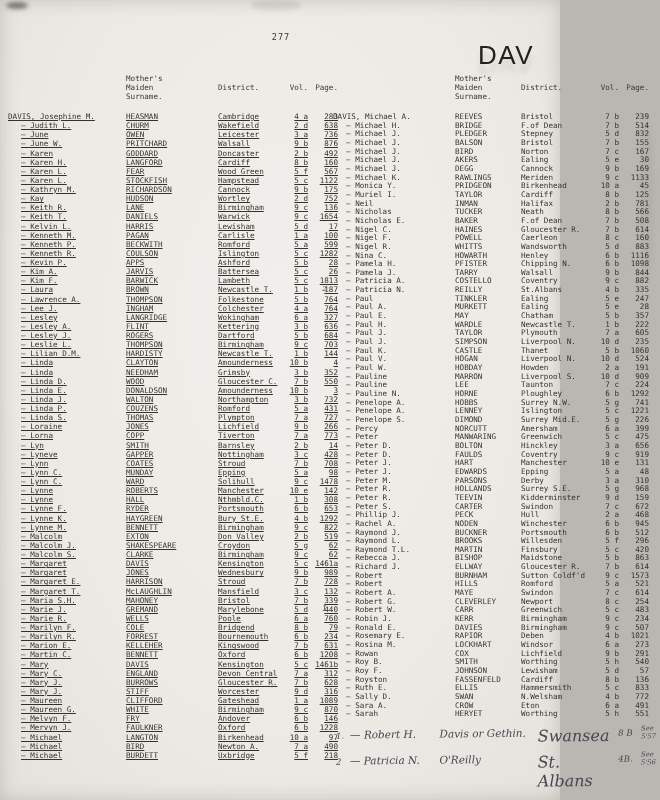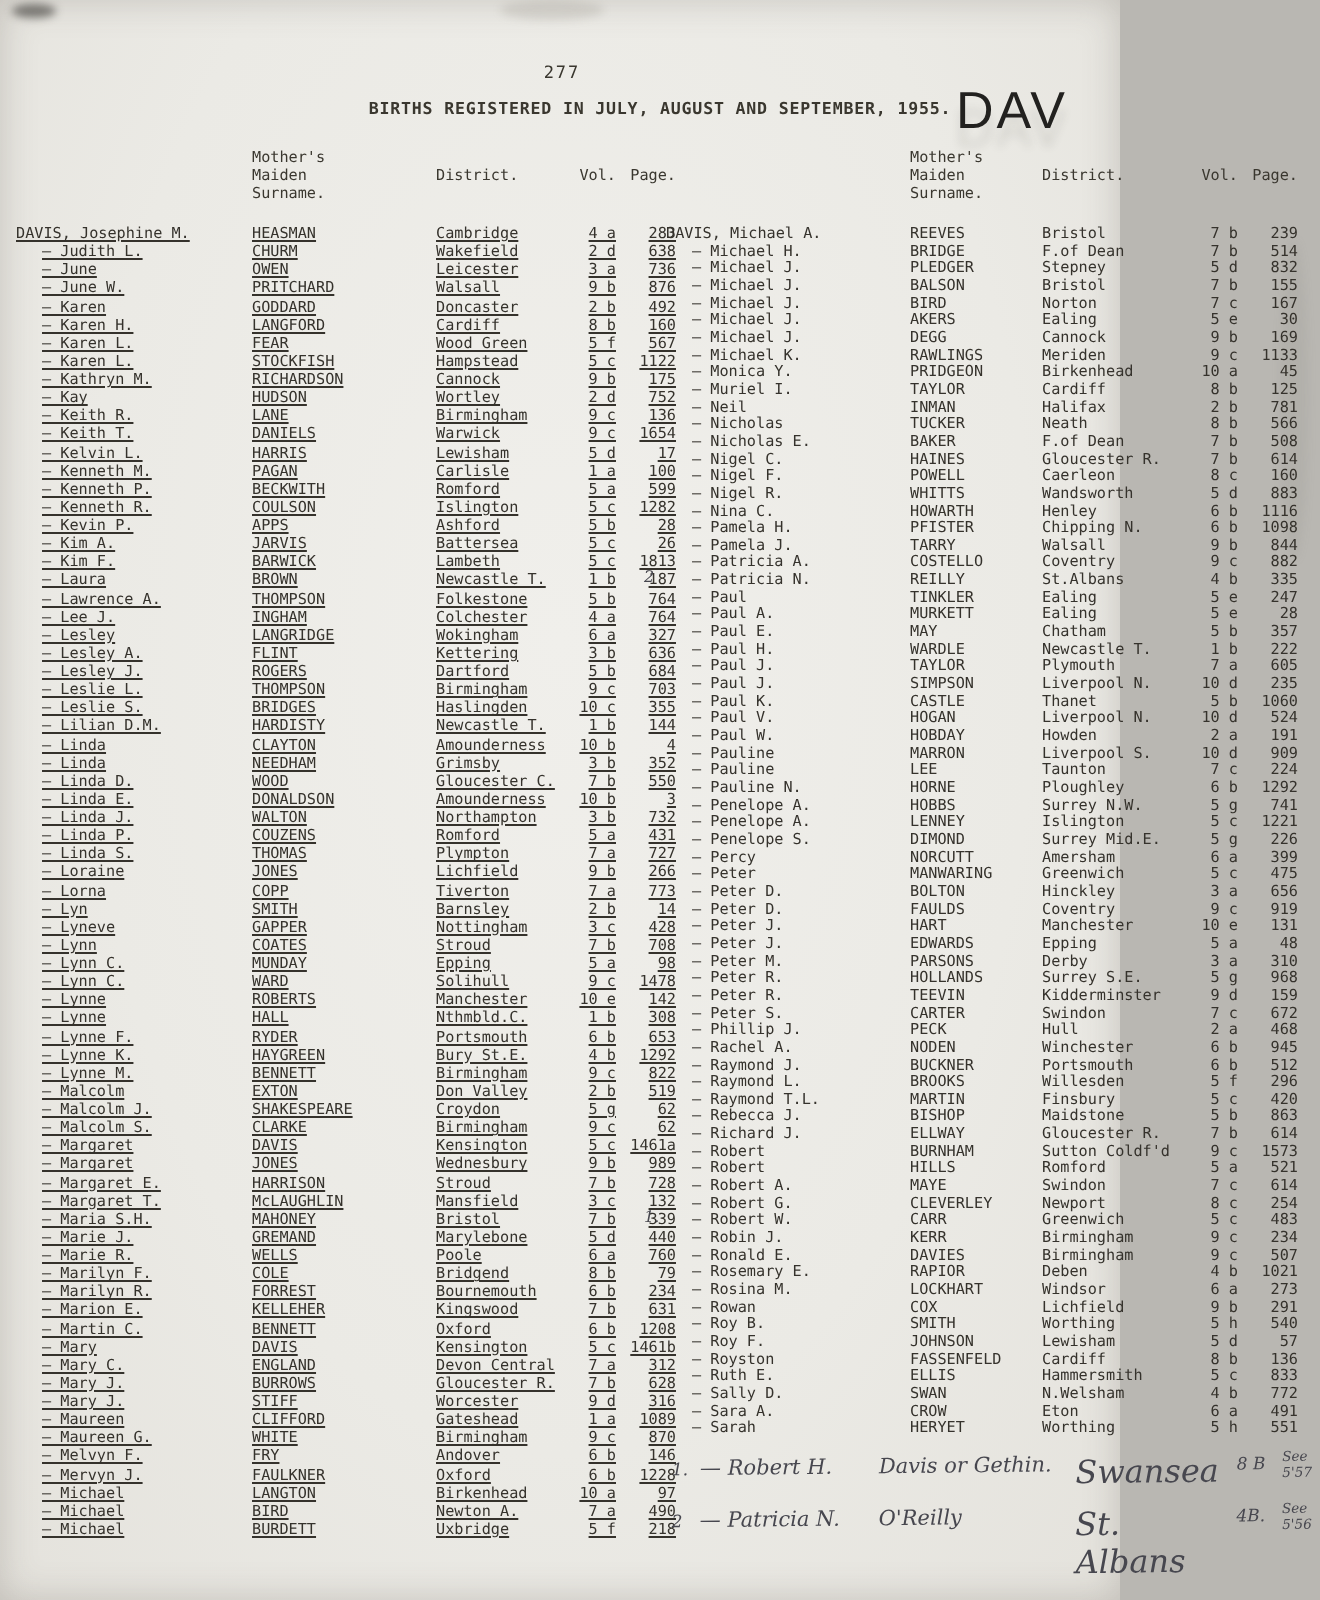--- a/index.html
+++ b/index.html
@@ -81,21 +81,20 @@
 </head>
 <body>
 
 <div class="page">
 
   <div class="artifact a1"></div>
   <div class="artifact a2"></div>
   <div class="artifact a3"></div>
 
   <div class="page-number">277</div>
-  <div class="title">BIRTHS REGISTERED IN JULY, AUGUST AND SEPTEMBER, 1955.</div>
   <div class="corner-tag">DAV</div>
 
   <div class="hdr col-left">
     <div class="hdr-row">
       <span class="cell c-name"></span>
       <span class="cell c-sur h-mother">Mother's
 Maiden
 Surname.</span>
       <span class="cell c-dist">District.</span>
       <span class="cell c-vol">Vol.</span>
@@ -291,27 +290,20 @@
         <span class="cell c-page">684</span>
       </div>
       <div class="row">
         <span class="cell c-name">— Leslie L.</span>
         <span class="cell c-sur">THOMPSON</span>
         <span class="cell c-dist">Birmingham</span>
         <span class="cell c-vol">9 c</span>
         <span class="cell c-page">703</span>
       </div>
       <div class="row">
-        <span class="cell c-name">— Leslie S.</span>
-        <span class="cell c-sur">BRIDGES</span>
-        <span class="cell c-dist">Haslingden</span>
-        <span class="cell c-vol">10 c</span>
-        <span class="cell c-page">355</span>
-      </div>
-      <div class="row">
         <span class="cell c-name">— Lilian D.M.</span>
         <span class="cell c-sur">HARDISTY</span>
         <span class="cell c-dist">Newcastle T.</span>
         <span class="cell c-vol">1 b</span>
         <span class="cell c-page">144</span>
       </div>
       <div class="row">
         <span class="cell c-name">— Linda</span>
         <span class="cell c-sur">CLAYTON</span>
         <span class="cell c-dist">Amounderness</span>

